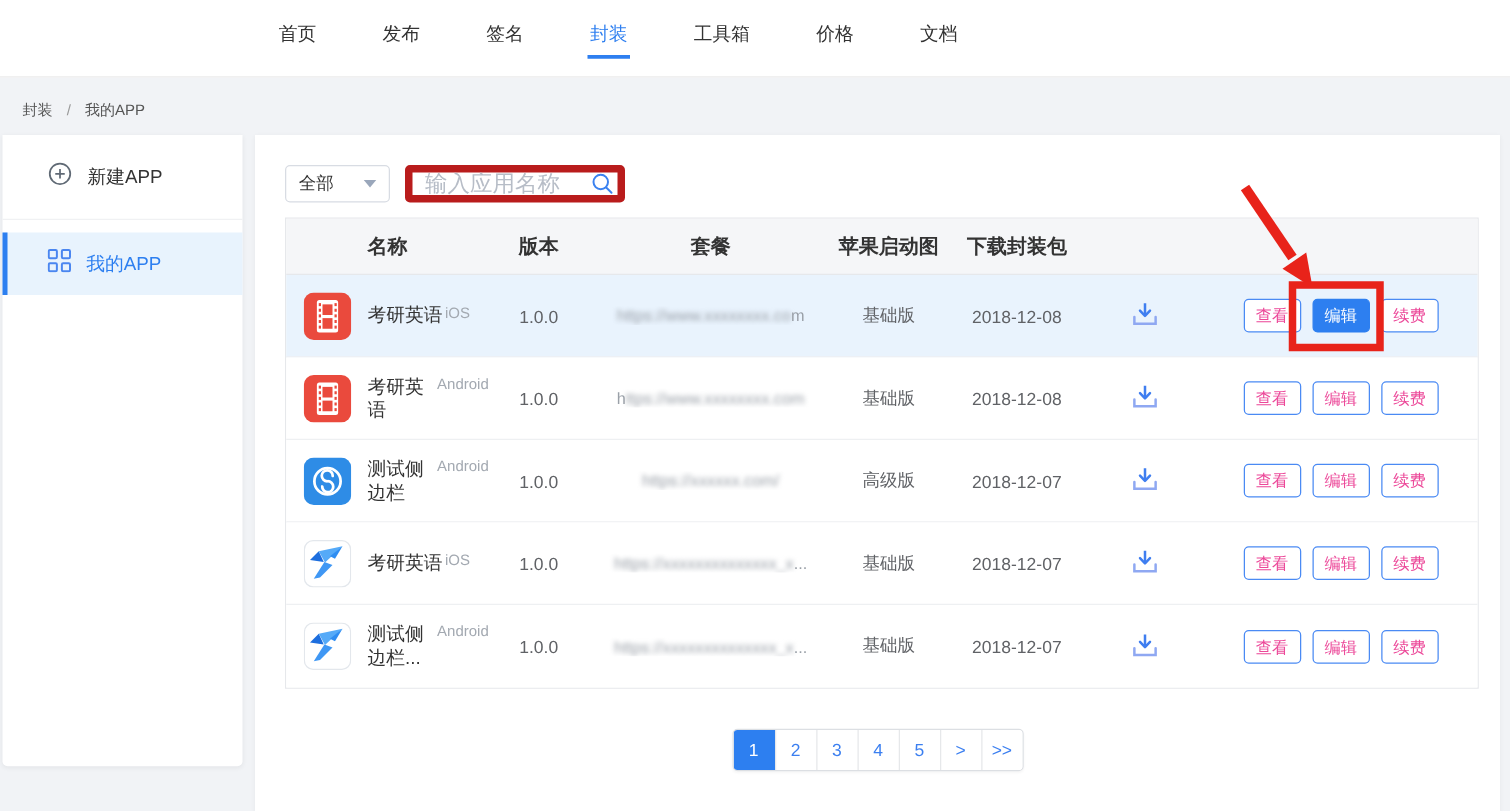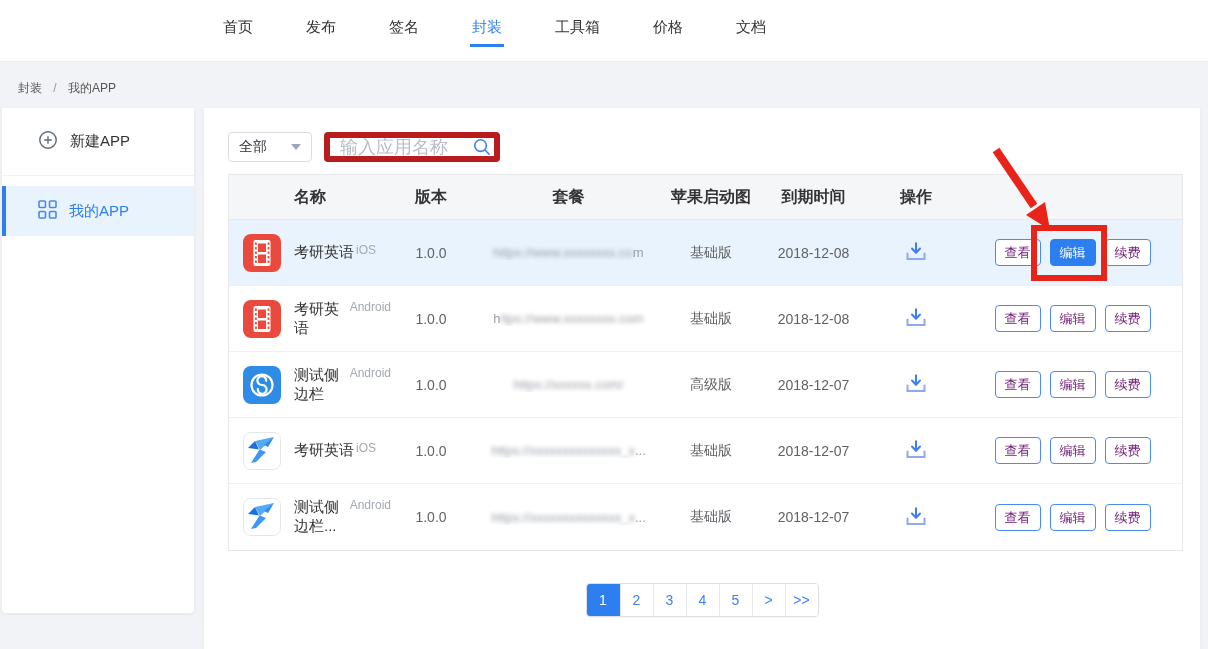--- a/index.html
+++ b/index.html
@@ -58,21 +58,21 @@
   .nameblock { display:flex; flex-direction:row; gap:2px; }
   .appname { font-size:15px; color:#333; }
   .platform { font-size:12px; color:#a3a9b1; }
   .appicon { width:38px; height:38px; flex:0 0 38px; display:inline-block; }
   .linkcell { color:#9aa0a8; font-size:13px; white-space:nowrap; overflow:hidden; }
   .blurtext { filter:blur(2px); }
   .dl { cursor:pointer; display:inline-block; }
 
   .ops { display:flex; gap:9px; justify-content:center; align-items:center; }
   .btn { width:46px; height:27px; border:1px solid #4a8af4; border-radius:4px; background:#fff;
-         color:#701a75; font-size:13px; cursor:pointer; line-height:25px; text-align:center;
+         color:#ec4899; font-size:13px; cursor:pointer; line-height:25px; text-align:center;
          font-family:"Liberation Sans","DejaVu Sans",sans-serif; }
   .btn.primary { background:#2d7ff0; border-color:#2d7ff0; color:#fff; }
 
   
   .pager { position:absolute; left:0; right:0; top:475px; display:flex; justify-content:center; }
   .pgroup { display:flex; border:1px solid #dcdfe3; border-radius:4px; overflow:hidden;
             box-shadow:0 1px 2px rgba(0,0,0,.04); }
   .pcell { width:33px; height:32px; line-height:32px; text-align:center; font-size:14px; color:#3b7ff0;
            background:#fff; border-left:1px solid #e6e8ea; cursor:pointer; }
   .pcell:first-child { border-left:none; }
@@ -148,22 +148,21 @@
         </span>
       </div>
     </div>
 
     <div class="table">
       <div class="grid thead">
         <div class="th">名称</div>
         <div class="th">版本</div>
         <div class="th">套餐</div>
         <div class="th">苹果启动图</div>
-        <div class="th">到期时间</div>
-        <div class="th">操作</div>
+        <div class="th">下载封装包</div>
       </div>
 
       <div class="grid trow highlight">
         <div class="cell c-name">
           <span class="appicon">
             <svg width="38" height="38" viewBox="0 0 38 38">
                 <rect width="38" height="38" rx="8" fill="#ea4a3d"></rect>
                 <rect x="10.5" y="6" width="17" height="26" rx="2" fill="#fff"></rect>
                 <g fill="#ea4a3d">
                   <rect x="15" y="9.5" width="8" height="8.5"></rect>

